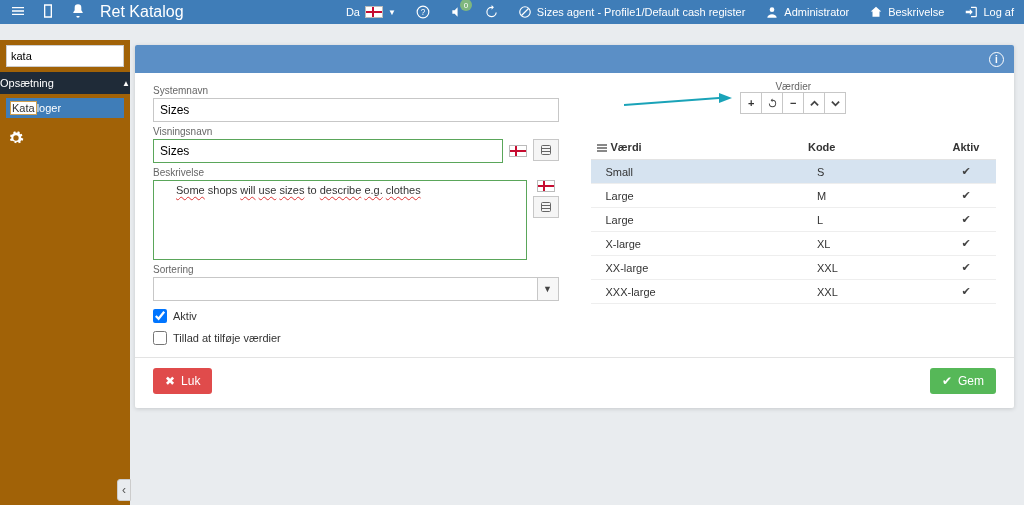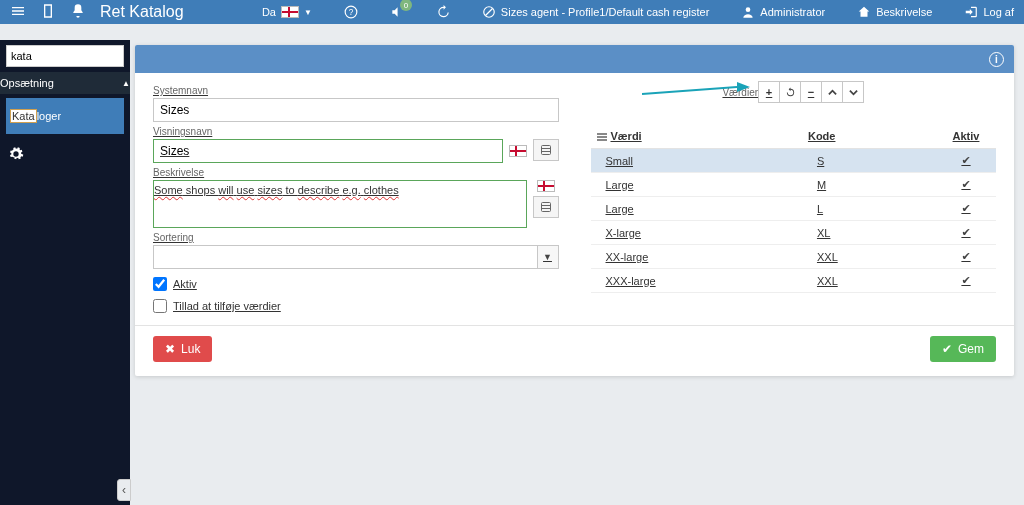--- a/index.html
+++ b/index.html
@@ -2,57 +2,57 @@
 <html><head>
 <meta charset="utf-8">
 <style>
   * { box-sizing: border-box; margin: 0; padding: 0; }
   html, body { width: 1024px; height: 505px; overflow: hidden; font-family: Arial, Helvetica, sans-serif; font-size: 12px; color: #333; background: #e9ecef; }
   
   .topbar { background: #3f7db8; color: #fff; height: 24px; display: flex; align-items: center; padding: 0 10px; gap: 14px; }
   .topbar .left { display: flex; align-items: center; gap: 14px; }
   .topbar .title { font-size: 16px; font-weight: 500; }
   .topbar .spacer { flex: 1; }
-  .topbar .right { display: flex; align-items: center; gap: 32px; font-size: 11px; text-align: center; }
+  .topbar .right { display: flex; align-items: center; gap: 20px; font-size: 11px; text-align: center; }
   .topbar .right > * { display: flex; align-items: center; gap: 5px; }
   .icon-svg { width: 14px; height: 14px; fill: #fff; }
   .icon-svg-lg { width: 16px; height: 16px; fill: #fff; }
   .badge-dot { position: relative; }
   .badge-dot::after { content: "0"; position: absolute; top: -6px; right: -8px; background: #7fb77e; color:#fff; border-radius: 50%; font-size:8px; width:12px; height:12px; display:flex; align-items:center; justify-content:center; }
   
-  .side { position: absolute; left:0; top:40px; bottom:0; width:130px; background:#0f172a; color:#fff; }
+  .side { position: absolute; left:0; top:40px; bottom:0; width:130px; background:#a16207; color:#fff; }
   .side-search { padding:5px 6px; }
   .side-search input { width:100%; height:22px; background:#fff; border:1px solid #ccc; padding:2px 4px; font-size:11px; }
   .side-section { background:#1f2b38; padding:5px 0; font-size:11px; display:flex; justify-content:space-between; align-items:center; }
-  .side-item { background:#3f7db8; margin: 4px 6px; padding:12px 4px; font-size:11px; }
+  .side-item { background:#3f7db8; margin: 4px 6px; padding:4px 4px; font-size:11px; }
   .side-item .hl { background:#fff; color:#333; padding:0 1px; border:1px solid #d0a050; }
   .gear { padding:8px; }
   .collapse-handle { position:absolute; right:-1px; bottom:4px; width:14px; height:22px; background:#e9ecef; border:1px solid #ccc; border-radius:3px 0 0 3px; display:flex; align-items:center; justify-content:center; color:#555; font-size:12px; }
   
   .main { position:absolute; left:135px; right:10px; top:45px; background:#fff; border-radius:2px; box-shadow:0 1px 4px rgba(0,0,0,.15); }
   .main-header { background:#5b8fc6; height:28px; border-radius:2px 2px 0 0; display:flex; align-items:center; justify-content:flex-end; padding-right:10px; color:#fff; }
   .info-circ { width:15px; height:15px; border:1.5px solid #fff; border-radius:50%; display:flex; align-items:center; justify-content:center; font-size:10px; font-weight:bold; }
-  .main-body { display:flex; padding:8px 18px 12px 18px; gap:32px;text-decoration:underline; }
+  .main-body { display:flex; padding:8px 18px 12px 18px; gap:32px; }
   .col { flex:1; }
   .lbl { font-size:10px; color:#666; margin-top:4px; margin-bottom:2px; }
   .row { display:flex; gap:6px; align-items:flex-start; }
   .inp { width:100%; height:24px; border:1px solid #c7c7c7; padding:2px 6px; font-size:12px; }
   .inp.green { border-color:#5aa65a; }
-  .ta { width:100%; height:48px; border:1px solid #5aa65a; padding:3px 0; font-size:11px; resize:none; }
+  .ta { width:100%; height:80px; border:1px solid #5aa65a; padding:3px 22px; font-size:11px; resize:none; }
   .sqbtn { width:26px; height:22px; border:1px solid #c7c7c7; background:#f5f5f5; display:flex; align-items:center; justify-content:center; }
   .flag { width:18px; height:12px; background:#fff; position:relative; display:inline-block; border:1px solid #bbb; }
   .flag::before { content:""; position:absolute; left:0; right:0; top:50%; height:2px; background:#c60c30; transform:translateY(-50%); }
   .flag::after  { content:""; position:absolute; top:0; bottom:0; left:35%; width:2px; background:#c60c30; }
   .select-row { display:flex; }
   .select-row input { flex:1; height:24px; border:1px solid #c7c7c7; border-right:none; padding:2px 6px; }
   .select-row .caret { width:22px; height:24px; border:1px solid #c7c7c7; display:flex; align-items:center; justify-content:center; font-size:9px; color:#444; background:#f7f7f7; }
   .cb { display:flex; align-items:center; gap:6px; margin-top:8px; font-size:11px; color:#333; }
   .cb input { width:14px; height:14px; }
   
-  .rightcol-head { display:flex; align-items:center; justify-content:center; }
+  .rightcol-head { display:flex; align-items:center; justify-content:flex-end;flex-direction:column; }
   .btnbar { display:flex; }
   .btnbar .b { width:22px; height:22px; border:1px solid #c7c7c7; background:#fff; margin-left:-1px; display:flex; align-items:center; justify-content:center; font-size:11px; }
   .btnbar .b:first-child { margin-left:0; }
   .arrow-hint { position:relative; }
   .arrow-hint svg { position:absolute; right:0px; top:-2px; }
   table.g { width:100%; border-collapse:collapse; font-size:11px;margin-top:21px; }
   table.g th { text-align:left; font-weight:bold; padding:6px 6px; border-bottom:1px solid #e3e3e3; }
   table.g th:last-child { text-align:center; width:60px; }
   table.g td { padding:5px 15px; border-bottom:1px solid #eee; }
   table.g td:last-child { text-align:center; color:#444; }

